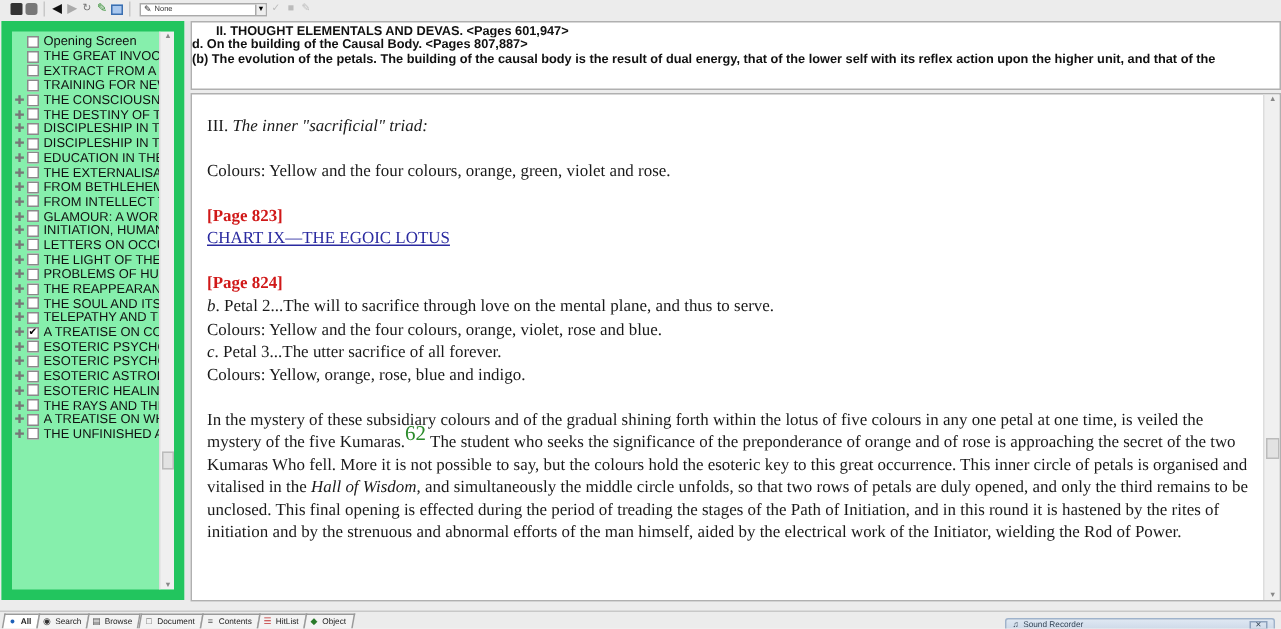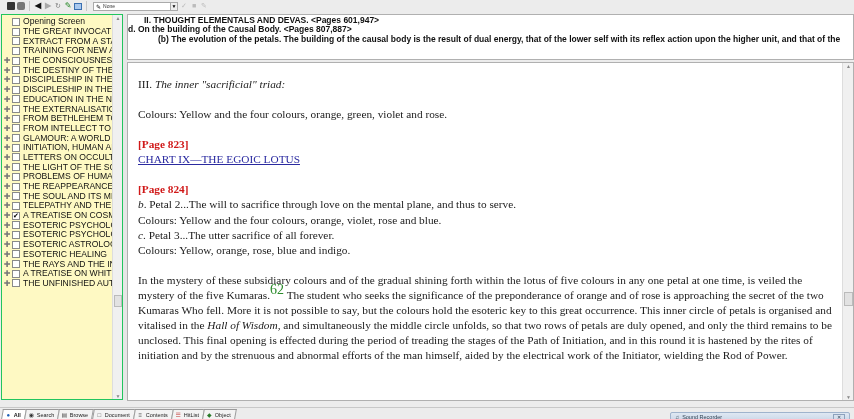--- a/index.html
+++ b/index.html
@@ -18,21 +18,21 @@
   .ic-sync { color: #777; font-size: 7px; }
   .ic-highlight { color: #2a8a2a; }
   .ic-window { border: 1px solid #3a6fb0; background: #a9c8ef; width: 8px; height: 7px; }
   .highlight-select { display: flex; align-items: center; width: 85px; height: 9px; background: #fff; border: 1px solid #aaa; font-size: 5px; padding-left: 2px; margin-left: 2px; }
   .highlight-select .pen { color: #222; font-size: 6px; margin-right: 2px; }
   .highlight-select .val { flex: 1; color: #333; }
   .highlight-select .arrow { width: 7px; height: 7px; border-left: 1px solid #aaa; font-size: 5px; text-align: center; line-height: 7px; background: #eee; }
   .ic-dim { color: #bbb; font-size: 7px; }
 
   
-  .tree { position: absolute; left: 1px; top: 14px; width: 122px; height: 386px; background: #fef9c3; border: 1px solid #22c55e; overflow: hidden; }
+  .tree { position: absolute; left: 1px; top: 14px; width: 122px; height: 386px; background: #86efac; border: 7px solid #22c55e; overflow: hidden; }
   .tree-list { position: absolute; left: 0; top: 2px; right: 10px; }
   .tree-item { display: flex; align-items: center; height: 9.7px; white-space: nowrap; overflow: hidden; font-size: 8.6px; line-height: 9px; color: #111; }
   .tree-item .exp { width: 10px; font-size: 8px; color: #777; text-align: center; flex: none; }
   .tree-item .cb { width: 8px; height: 8px; border: 1px solid #8a8a8a; background: #fff; margin-right: 3px; flex: none; font-size: 7px; line-height: 6px; text-align: center; color: #000; }
   .tree-item .lbl { overflow: hidden; }
   .tree-vscroll { position: absolute; right: 0; top: 0; width: 10px; height: 100%; background: #f0f0f0; border-left: 1px solid #ddd; }
   .tree-vscroll .thumb { position: absolute; left: 1px; top: 280px; width: 8px; height: 12px; background: #e2e2e2; border: 1px solid #bbb; }
   .tree-vscroll .arr { position: absolute; left: 0; width: 10px; font-size: 5px; text-align: center; color: #888; }
 
   
@@ -247,21 +247,21 @@
     <div class="thumb"></div>
     <span class="arr" style="bottom:0">▼</span>
   </div>
 </div>
 
 <div class="splitter"></div>
 
 <div class="path-panel">
   <div class="path-line" style="padding-left:16px">II. THOUGHT ELEMENTALS AND DEVAS. &lt;Pages 601,947&gt;</div>
   <div class="path-line" style="">d. On the building of the Causal Body. &lt;Pages 807,887&gt;</div>
-  <div class="path-line" style="padding-left:30px">(b) The evolution of the petals.  The building of the causal body is the result of dual energy, that of the lower self with its reflex action upon the higher unit, and that of the</div>
+  <div class="path-line" style="">(b) The evolution of the petals.  The building of the causal body is the result of dual energy, that of the lower self with its reflex action upon the higher unit, and that of the</div>
 </div>
 
 <div class="doc">
   <div class="doc-content">
     <p><span>III. </span><i>The inner "sacrificial" triad:</i></p>
     <div class="gap"></div>
     <p>Colours:  Yellow and the four colours, orange, green, violet and rose.</p>
     <div class="gap"></div>
     <p class="page-ref">[Page 823]</p>
     <p><span class="chart-link">CHART IX—THE EGOIC LOTUS</span></p>

